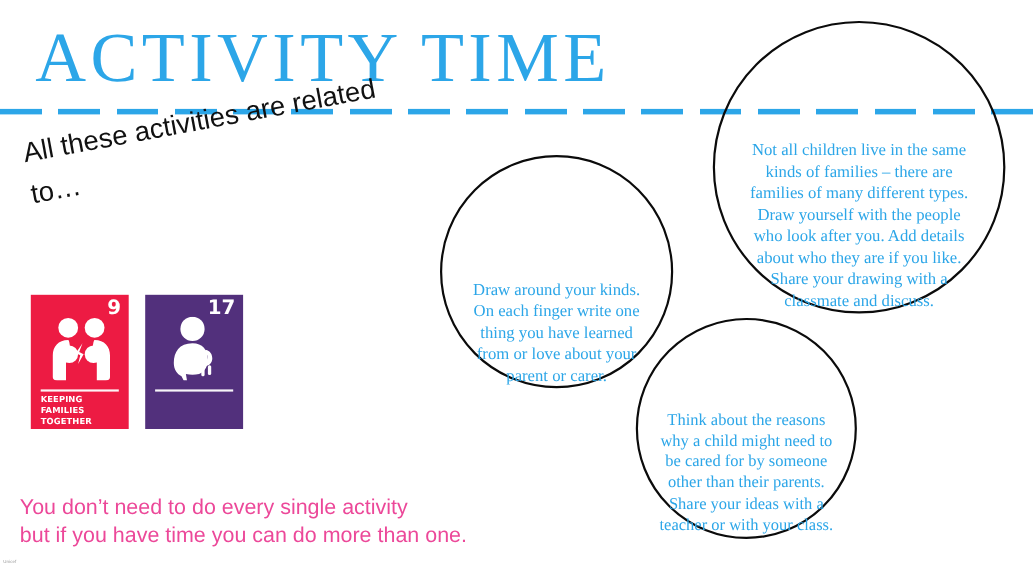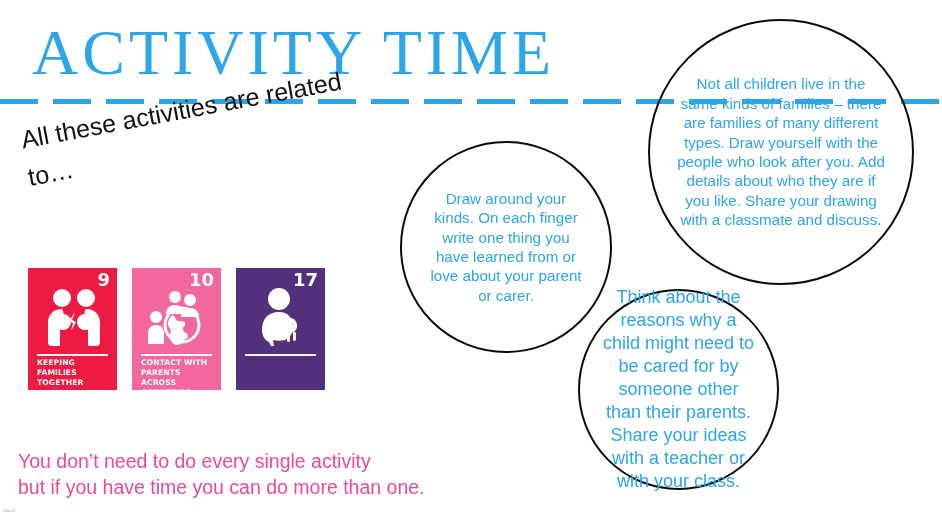--- a/index.html
+++ b/index.html
@@ -115,23 +115,24 @@
     text-transform: uppercase;
   }
 
   
   .circle {
     position: absolute;
     border: 2.2px solid #0b0b0b;
     border-radius: 50%;
     box-sizing: border-box;
     display: flex;
-    align-items: center;
+    align-items: flex-end;
     justify-content: center;
     background: transparent;
+    font-family: Liberation Serif, serif;
   }
   .circle-text {
     color: #2CA6E8;
     text-align: center;
     line-height: 1.28;
     padding: 0 6px;
   }
   #circle-hand {
     left: 400px; top: 141px;
     width: 212px; height: 212px;
@@ -146,21 +147,21 @@
   }
   #circle-families .circle-text {
     font-size: 15.2px;
     width: 208px;
   }
   #circle-reasons {
     left: 578px; top: 289px;
     width: 201px; height: 201px;
   }
   #circle-reasons .circle-text {
-    font-size: 18px;
+    font-size: 15px;
     width: 158px;
   }
 
   
   #footnote {
     position: absolute;
     left: 18px;
     top: 448px;
     font-size: 19.5px;
     color: #ec4899;
@@ -202,41 +203,20 @@
             <circle cx="22" cy="34" r="8"></circle>
             <circle cx="44" cy="34" r="8"></circle>
             <path d="M34 24l-3 8 4 2-5 9 2-8-4-2z"></path>
           </g>
         </svg>
       </div>
       <div class="card-rule"></div>
       <div class="card-label">KEEPING FAMILIES TOGETHER</div>
     </div>
 
-    <div class="card" style="background:#F2689E">
-      <div class="card-num">10</div>
-      <div class="card-art">
-        <svg width="64" height="58" viewBox="0 0 64 58" aria-hidden="true">
-          <g fill="#ffffff">
-            <circle cx="30" cy="9" r="6"></circle>
-            <circle cx="45" cy="12" r="6"></circle>
-            <path d="M30 17c-6 0-9 4-9 9h18c0-5-3-9-9-9z"></path>
-            <path d="M45 20c-6 0-9 4-9 9h18c0-5-3-9-9-9z"></path>
-            <circle cx="11" cy="29" r="6"></circle>
-            <path d="M11 37c-6 0-8 4-8 9v10h16V46c0-5-2-9-8-9z"></path>
-            <g>
-              <circle cx="37" cy="37" r="17" fill="none" stroke="#ffffff" stroke-width="3"></circle>
-              <path d="M28 27c3 2 2 5 5 6s6-1 7 2-3 4-2 7 5 3 5 6-4 3-6 6-5 4-8 2-5-6-4-9 1-6-1-8-1-9 4-12z"></path>
-            </g>
-          </g>
-        </svg>
-      </div>
-      <div class="card-rule"></div>
-      <div class="card-label">CONTACT WITH PARENTS ACROSS COUNTRIES</div>
-    </div>
 
     <div class="card" style="background:#52307C">
       <div class="card-num">17</div>
       <div class="card-art">
         <svg width="64" height="58" viewBox="0 0 64 58" aria-hidden="true">
           <g fill="#ffffff">
             <circle cx="30" cy="11" r="11"></circle>
             <path d="M30 24c-12 0-17 8-17 18 0 6 3 10 7 12l2 4h3l-1-6c4 1 8 1 12 0 5-2 8-7 8-13 0-9-5-15-14-15z"></path>
             <path d="M42 30c4 1 6 4 6 8s-3 7-7 7l-2-4c3 0 5-2 5-4s-2-4-4-4z"></path>
             <rect x="38" y="45" width="3" height="9" rx="1.4"></rect>

